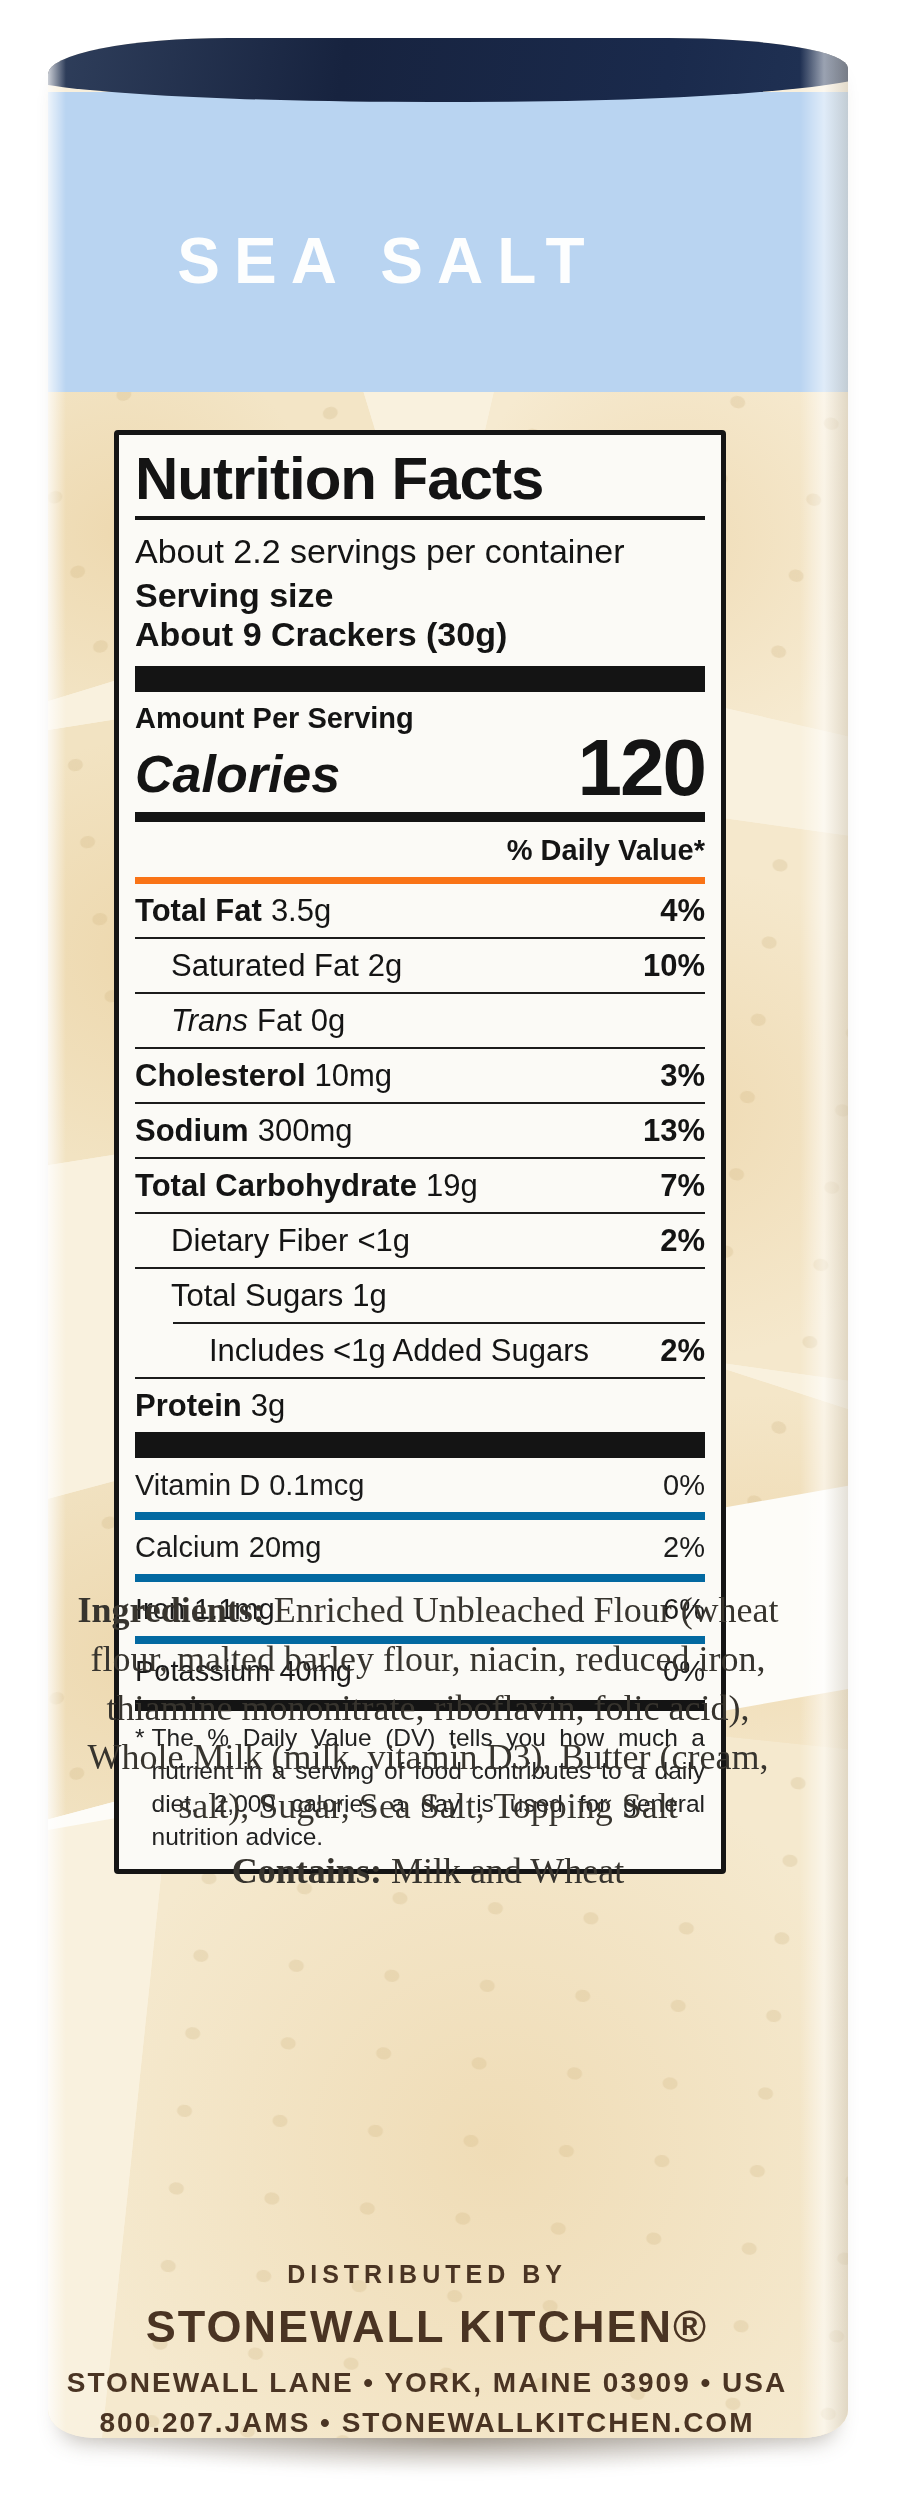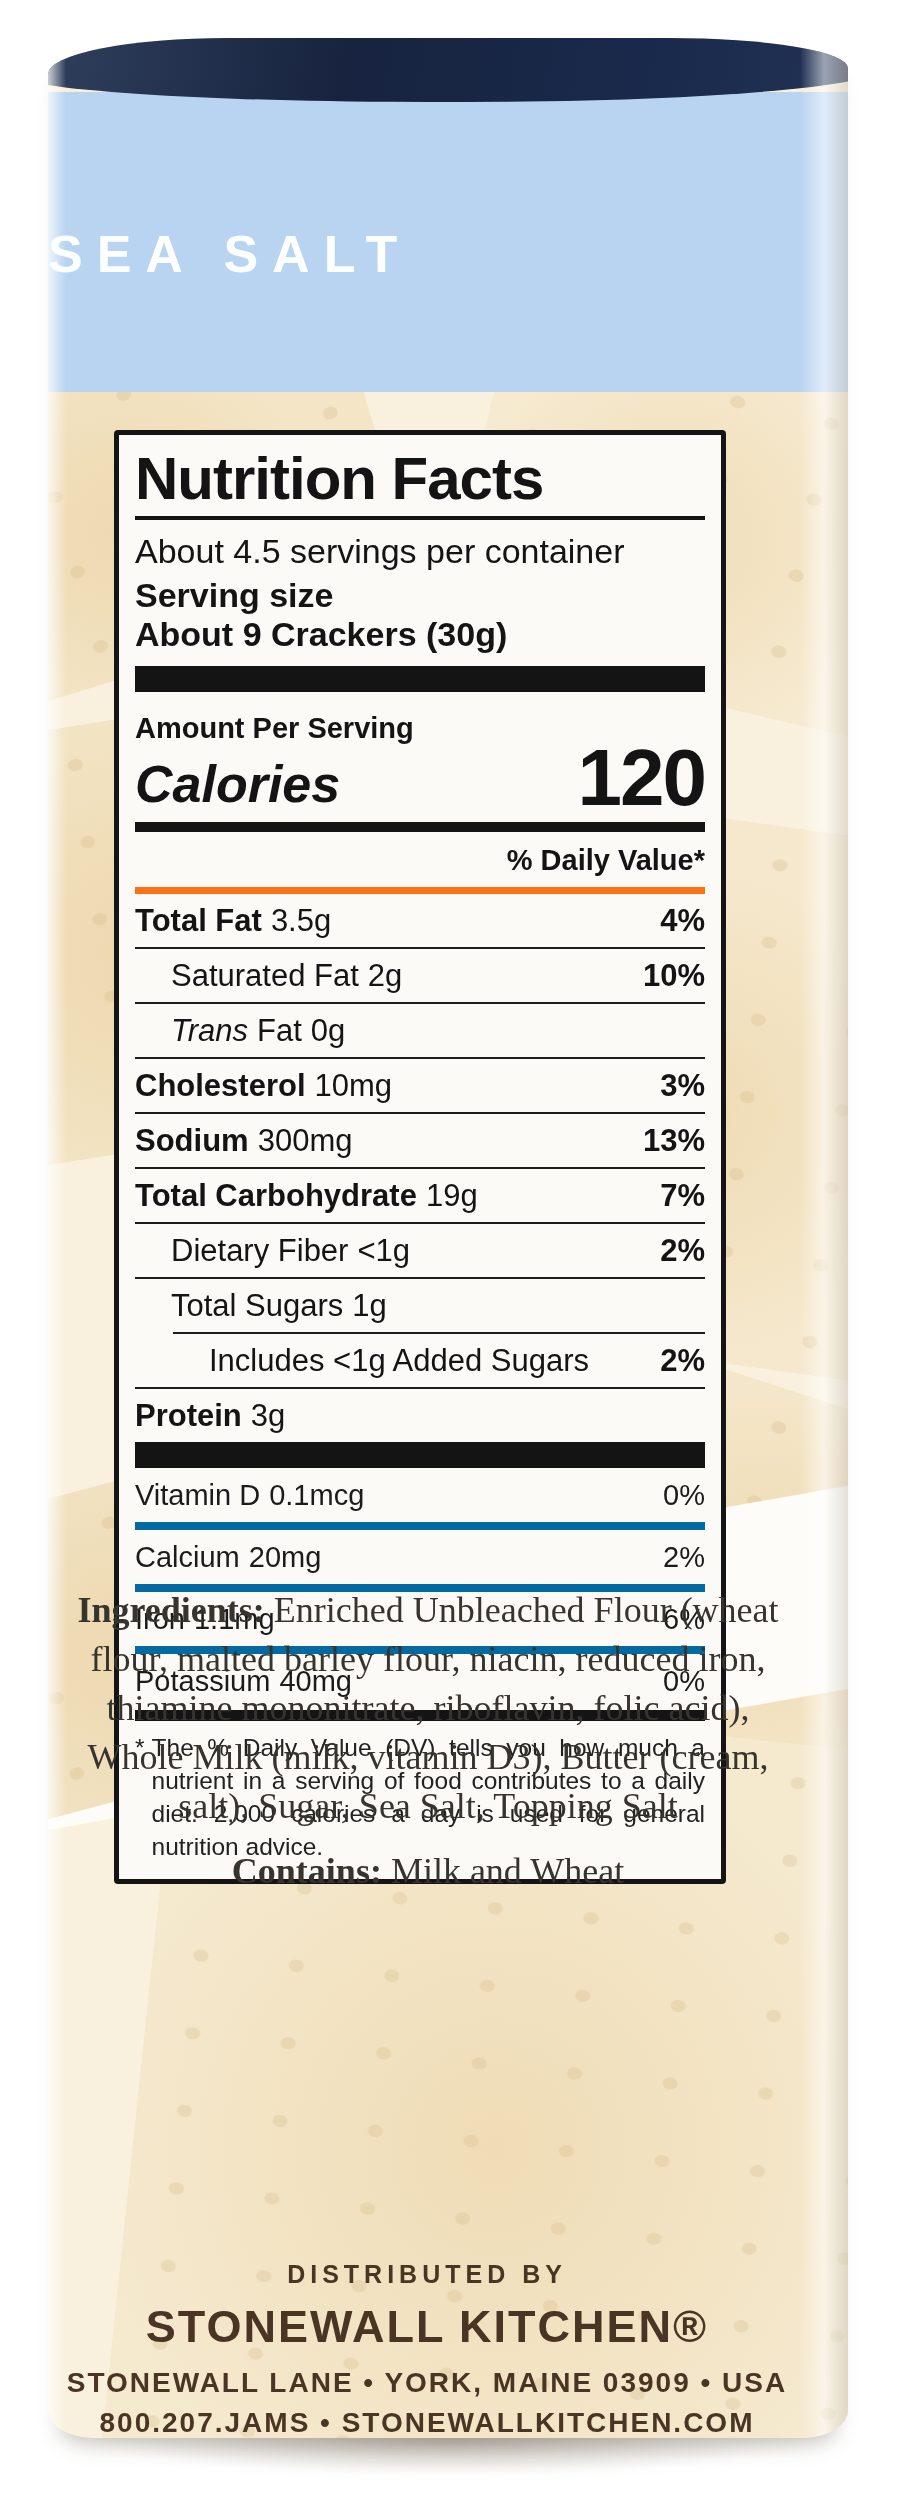--- a/index.html
+++ b/index.html
@@ -10,22 +10,22 @@
   .under-shadow { position:absolute; left:96px; top:2420px; width:710px; height:54px;
     background:radial-gradient(ellipse at 50% 35%, rgba(92,76,54,.40), rgba(92,76,54,0) 72%); filter:blur(5px); }
   .box { position:absolute; left:48px; top:38px; width:800px; height:2400px;
     border-radius:180px 180px 46px 46px / 36px 30px 28px 28px; overflow:hidden;
     background:#f8efdc; box-shadow:0 18px 22px -14px rgba(70,58,40,.35); }
 
   .navy-band { position:absolute; top:0; left:-34px; right:-34px; height:64px;
     background:linear-gradient(100deg,#32425f 0%, #17233f 38%, #1a2a4c 75%, #223456 100%);
     border-radius:0 0 48% 48% / 0 0 34px 28px; z-index:2; }
   .blue-band { position:absolute; top:54px; left:0; width:100%; height:300px; background:#b9d4f1; z-index:1; }
-  .flavor { position:absolute; top:186px; left:0; width:680px; text-align:left; z-index:3;
-    font-size:52px; font-weight:bold; letter-spacing:14px; color:#fdfefe; }
+  .flavor { position:absolute; top:186px; left:0; width:680px; text-align:center; z-index:3;
+    font-size:64px; font-weight:bold; letter-spacing:14px; color:#fdfefe; }
 
   
   .photo { position:absolute; top:354px; left:0; width:100%; height:2046px; background:#f9f1de; overflow:hidden; z-index:1; }
   .cr { position:absolute; border-radius:28px;
     background-image:radial-gradient(circle at 42% 55%, rgba(224,186,120,.28), rgba(224,186,120,0) 62%),
       radial-gradient(rgba(201,176,126,.25) 7px, rgba(201,176,126,0) 8px);
     background-size:auto, 96px 78px; }
   .cr1 { left:-130px; top:-40px; width:470px; height:310px; background-color:#f3e5c6; transform:rotate(-17deg); }
   .cr2 { left:420px; top:-30px; width:500px; height:340px; background-color:#f6ead0; transform:rotate(13deg); }
   .cr3 { left:-90px; top:320px; width:440px; height:430px; background-color:#f2e3c2; transform:rotate(-9deg); }
@@ -41,21 +41,21 @@
     background:linear-gradient(to right, rgba(255,255,255,0), rgba(255,255,255,.55) 50%, rgba(204,197,184,.50)); }
 
   
   .nf { position:absolute; left:66px; top:392px; width:612px; z-index:5;
     background:#fbfaf6; border:5px solid #151515; border-radius:4px; padding:8px 16px 16px; color:#141414; }
   .nf-title { font-size:60px; font-weight:bold; letter-spacing:-1px; line-height:1.08; padding-top:4px; }
   .title-rule { border-bottom:4px solid #141414; margin:4px 0 10px; }
   .servings { font-size:34px; line-height:42px; }
   .serving-size { display:flex; justify-content:space-between; font-weight:bold; font-size:34px; margin:4px 0 12px;flex-direction:column; }
   .bar-thick { height:26px; background:#141414; }
-  .amount-per { font-size:29px; font-weight:bold; margin-top:20px; }
+  .amount-per { font-size:29px; font-weight:bold; margin-top:10px; }
   .cal-row { display:flex; justify-content:space-between; align-items:flex-end; margin-top:0; }
   .cal-label { font-size:52px; font-weight:bold; line-height:1.0;font-style:italic; }
   .cal-value { font-size:80px; font-weight:bold; line-height:.82; letter-spacing:-2px; }
   .bar-med { height:10px; background:#141414; margin-top:12px; }
   .dv-head { text-align:right; font-weight:bold; font-size:29px; padding:12px 0 10px; border-bottom:7px solid #f97316; }
   .row { display:flex; justify-content:space-between; align-items:baseline; font-size:31px; padding:9px 0 8px; border-bottom:2px solid #1c1c1c; }
   .row .left { display:inline-block; }
   .left.i1 { margin-left:36px; }
   .left.i2 { margin-left:74px; }
   .n-bold { font-weight:bold; }
@@ -103,21 +103,21 @@
       <div class="cr cr4"></div>
       <div class="cr cr7"></div>
       <div class="gap1"></div>
       <div class="cr cr5"></div>
       <div class="cr cr6"></div>
     </div>
 
     <div class="nf">
       <div class="nf-title">Nutrition Facts</div>
       <div class="title-rule"></div>
-      <div class="servings">About 4.5 servings per container</div>
+      <div class="servings">About 2.2 servings per container</div>
       <div class="serving-size">
         <span>Serving size</span>
         <span>About 9 Crackers (30g)</span>
       </div>
       <div class="bar-thick"></div>
       <div class="amount-per">Amount Per Serving</div>
       <div class="cal-row">
         <span class="cal-label">Calories</span>
         <span class="cal-value">120</span>
       </div>

